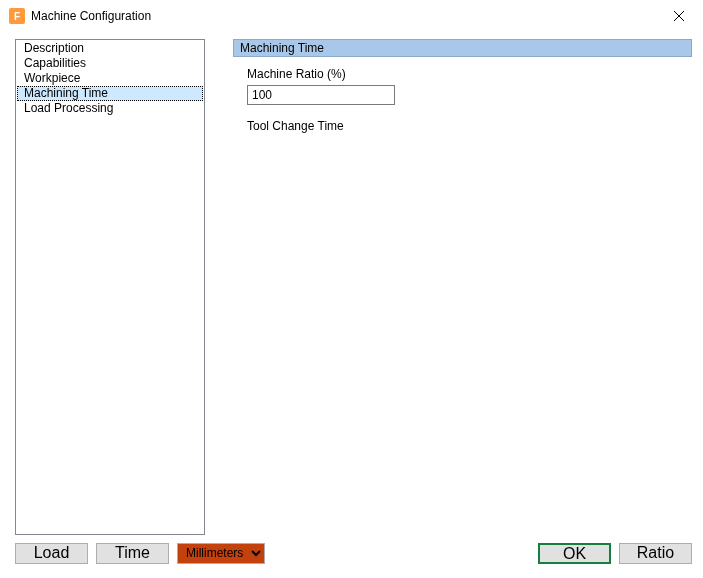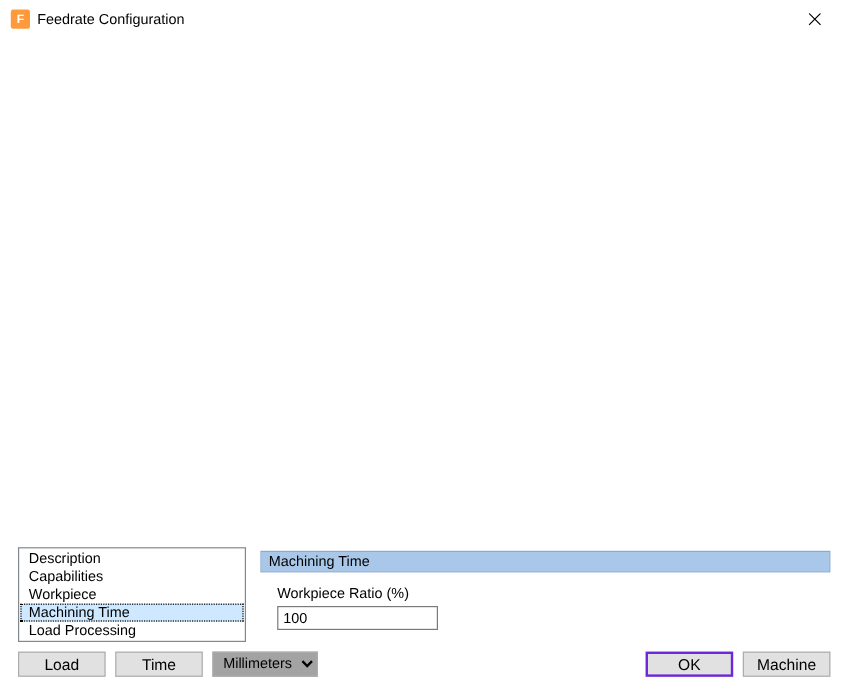--- a/index.html
+++ b/index.html
@@ -33,22 +33,21 @@
   .close-btn {
     width: 46px; height: 30px;
     display: flex; align-items: center; justify-content: center;
     background: transparent; border: none;
   }
   .close-btn svg { stroke: #000; stroke-width: 1; }
   .body {
     flex: 1;
     display: flex;
     padding: 8px 10px 4px 14px;
-    gap: 12px;
-    align-items: flex-end;
+    gap: 28px;
   }
   .nav {
     width: 190px;
     border: 1px solid #828790;
     background: #fff;
     padding: 1px 1px;
   }
   .nav-item {
     padding: 0 7px;
     height: 15px;
@@ -70,61 +69,61 @@
     padding: 0 6px;
     font-size: 12px;
   }
   .form { padding: 6px 0 0 14px; }
   .field-label { margin: 4px 0 4px 0; }
   .text-input {
     font-family: inherit; font-size: 12px;
     border: 1px solid #7a7a7a;
     height: 20px;
     padding: 1px 4px;
-    width: 134px;
+    width: 148px;
     background: #fff;
   }
   .footer {
     height: 38px;
     display: flex; align-items: center;
     padding: 0 10px 10px 14px;
     gap: 8px;
   }
   .footer-spacer { flex: 1; }
   .btn {
-    font-family: inherit; font-size: 13px;
+    font-family: inherit; font-size: 16px;
     height: 21px;
     min-width: 73px;
     background: #e1e1e1;
     border: 1px solid #adadad;
     padding: 0 10px;
     cursor: default;
   }
   .btn.primary {
-    border: 2px solid #6d28d9;
+    border: 2px solid #15803d;
     padding: 0 9px;
     min-width: 73px;
     height: 21px;
   }
   .select {
     font-family: inherit; font-size: 12px;
     height: 21px;
     border: 1px solid #adadad;
-    background: #a3a3a3;
+    background: #c2410c;
     padding: 0 4px;
   }
 </style>
 </head>
 <body>
 
 <div class="window">
 
   <div class="titlebar">
     <div class="icon">F</div>
-    <div class="title">Feedrate Configuration</div>
+    <div class="title">Machine Configuration</div>
     <button class="close-btn">
       <svg width="10" height="10" viewBox="0 0 10 10">
         <line x1="0" y1="0" x2="10" y2="10"></line>
           <line x1="10" y1="0" x2="0" y2="10"></line>
       </svg>
     </button>
   </div>
 
   <div class="body">
 
@@ -132,32 +131,33 @@
       <div class="nav-item">Description</div>
       <div class="nav-item">Capabilities</div>
       <div class="nav-item">Workpiece</div>
       <div class="nav-item selected">Machining Time</div>
       <div class="nav-item">Load Processing</div>
     </div>
 
     <div class="main">
       <div class="section-header">Machining Time</div>
       <div class="form">
-        <div class="field-label">Workpiece Ratio (%)</div>
+        <div class="field-label">Machine Ratio (%)</div>
         <input class="text-input" type="text" value="100" style="">
         <div style="height:10px"></div>
+        <div class="field-label">Tool Change Time</div>
       </div>
     </div>
 
   </div>
 
   <div class="footer">
     <button class="btn">Load</button>
     <button class="btn">Time</button>
     <select class="select">
       <option>Millimeters</option>
     </select>
     <div class="footer-spacer"></div>
     <button class="btn primary">OK</button>
-    <button class="btn">Machine</button>
+    <button class="btn">Ratio</button>
   </div>
 
 </div>
 
 </body></html>

